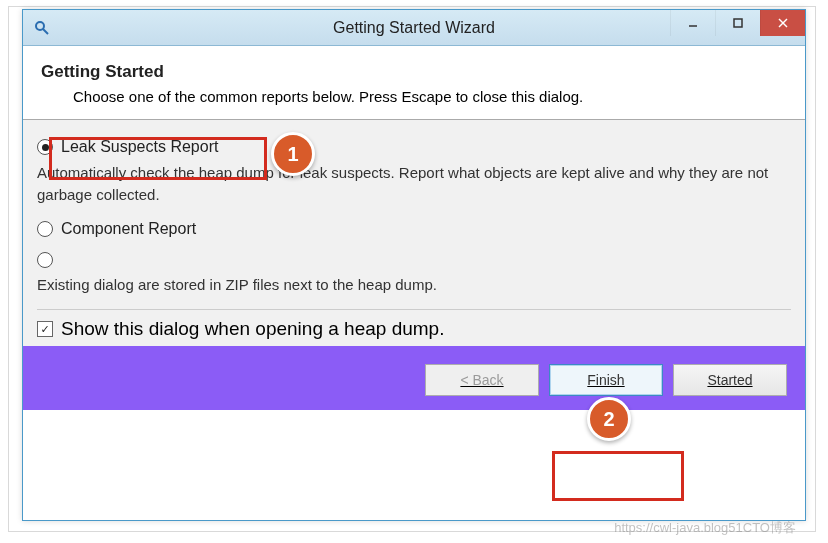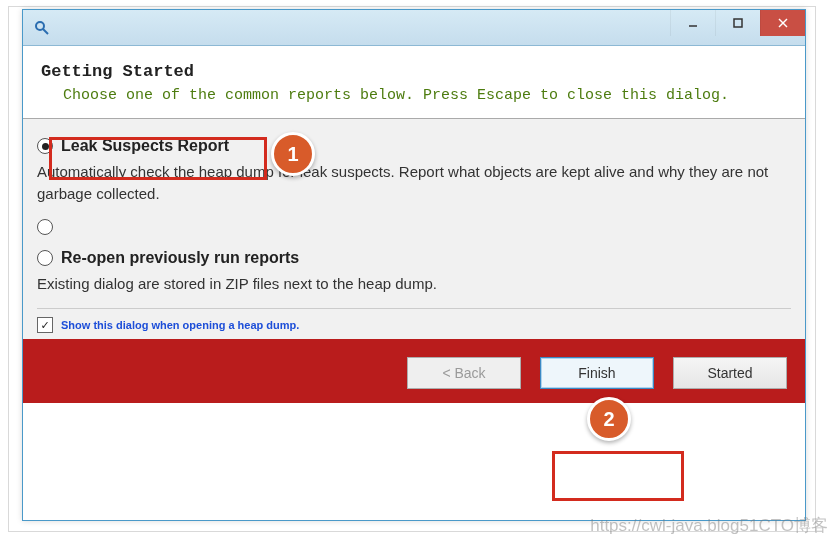--- a/index.html
+++ b/index.html
@@ -71,35 +71,34 @@
   color: #333;
   border-left: 1px solid rgba(0,0,0,0.05);
 }
 .win-close {
   background: #c94f44;
   color: #fff;
 }
 .content {
   padding: 10px 18px 0 18px;
   background: #fff;
-  font-family: Liberation Mono, monospace;
 }
 .header-region {
   padding: 6px 0 14px 0;
 }
 .header-title {
   font-weight: bold;
   font-size: 17px;
   color: #222;
   margin-bottom: 6px;
 }
 .header-sub {
   font-size: 15px;
-  color: #4d7c0f;
-  margin-left: 22px;
+  color: #000000;
+  margin-left: 32px;
 }
 .options-region {
   border-top: 1px solid #aaa;
   background: #f1f1f1;
   padding: 18px 14px 6px 14px;
   position: relative;
 }
 .option-block {
   margin-bottom: 14px;
 }
@@ -121,21 +120,21 @@
   flex-shrink: 0;
 }
 .radio.selected::after {
   content: '';
   width: 7px;
   height: 7px;
   border-radius: 50%;
   background: #222;
 }
 .radio-label {
-  font-weight: bold;
+  font-weight: normal;
   font-size: 16px;
   color: #222;
 }
 .option-desc {
   font-size: 15px;
   color: #333;
   line-height: 1.45;
 }
 .check-row {
   display: flex;
@@ -151,30 +150,30 @@
   background: #fff;
   margin-right: 8px;
   display: flex;
   align-items: center;
   justify-content: center;
   font-size: 11px;
   color: #222;
   flex-shrink: 0;
 }
 .check-label {
-  font-size: 11px;
-  color: #1d4ed8;
-  font-weight: bold;
+  font-size: 19px;
+  color: #000000;
 }
 .button-row {
   display: flex;
   justify-content: flex-end;
-  gap: 19px;
+  gap: 10px;
   padding: 18px 18px 14px 0;
-  background: #b91c1c;
+  background: #8b5cf6;
+  text-decoration: underline;
 }
 .btn {
   width: 112px;
   height: 30px;
   border: 1px solid #adadad;
   background: linear-gradient(#f5f5f5,#e6e6e6);
   font-size: 14px;
   color: #333;
   display: flex;
   align-items: center;
@@ -219,38 +218,39 @@
   font-weight: bold;
   font-size: 20px;
   display: flex;
   align-items: center;
   justify-content: center;
 }
 .badge-1 { left: 248px; top: 122px; }
 .badge-2 { left: 564px; top: 387px; }
 .watermark {
   position: absolute;
-  right: 0;
+  right: 32px;
   bottom: 6px;
-  font-size: 17px;
+  font-size: 13px;
   color: rgba(120,120,120,0.45);
 }
 </style>
 </head>
 <body>
 
 <div class="outer-frame">
  <div class="window">
   <div class="titlebar">
     <div class="title-icon">
       <svg width="16" height="16" viewBox="0 0 16 16">
         <circle cx="6" cy="6" r="4" fill="none" stroke="#2a6db0" stroke-width="2"></circle>
         <line x1="9" y1="9" x2="14" y2="14" stroke="#2a6db0" stroke-width="2"></line>
       </svg>
     </div>
+    <div class="window-title">Getting Started Wizard</div>
     <div class="win-controls">
       <div class="win-btn">
         <svg width="10" height="10">
               <line x1="1" y1="8" x2="9" y2="8" stroke="#333" stroke-width="1.5"></line>
             </svg>
       </div>
       <div class="win-btn">
         <svg width="10" height="10">
               <rect x="1" y="1" width="8" height="8" fill="none" stroke="#333" stroke-width="1.5"></rect>
             </svg>
@@ -277,27 +277,27 @@
       <div class="radio-row">
         <div class="radio selected"></div>
         <div class="radio-label">Leak Suspects Report</div>
       </div>
       <div class="option-desc">Automatically check the heap dump for leak suspects. Report what objects are kept alive and why they are not garbage collected.</div>
     </div>
 
     <div class="option-block">
       <div class="radio-row">
         <div class="radio"></div>
+        <div class="radio-label">Component Report</div>
       </div>
     </div>
 
     <div class="option-block">
       <div class="radio-row">
         <div class="radio"></div>
-        <div class="radio-label">Re-open previously run reports</div>
       </div>
       <div class="option-desc">Existing dialog are stored in ZIP files next to the heap dump.</div>
     </div>
 
     <div class="check-row">
       <div class="checkbox">✓</div>
       <div class="check-label">Show this dialog when opening a heap dump.</div>
     </div>
 
   </div>

